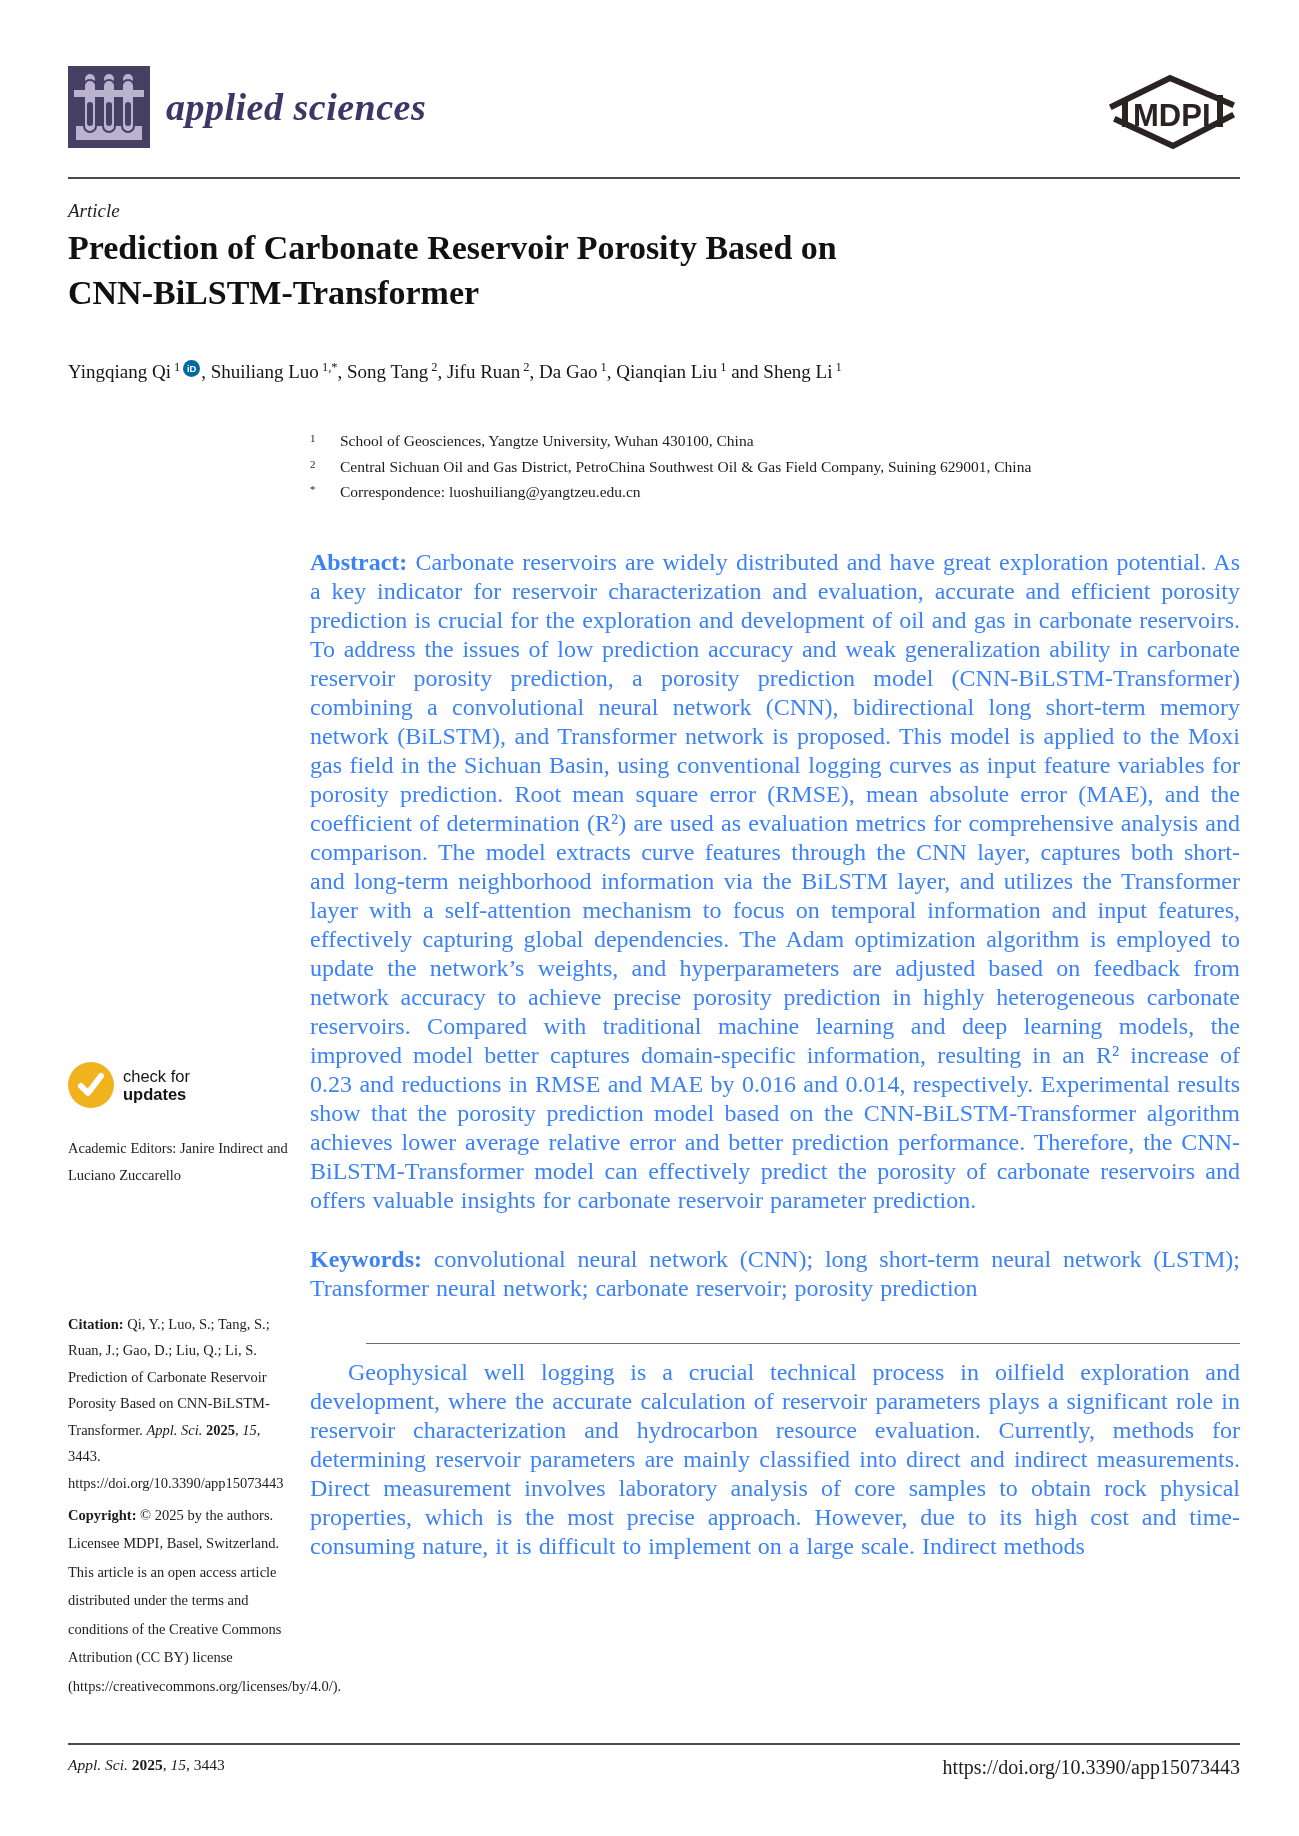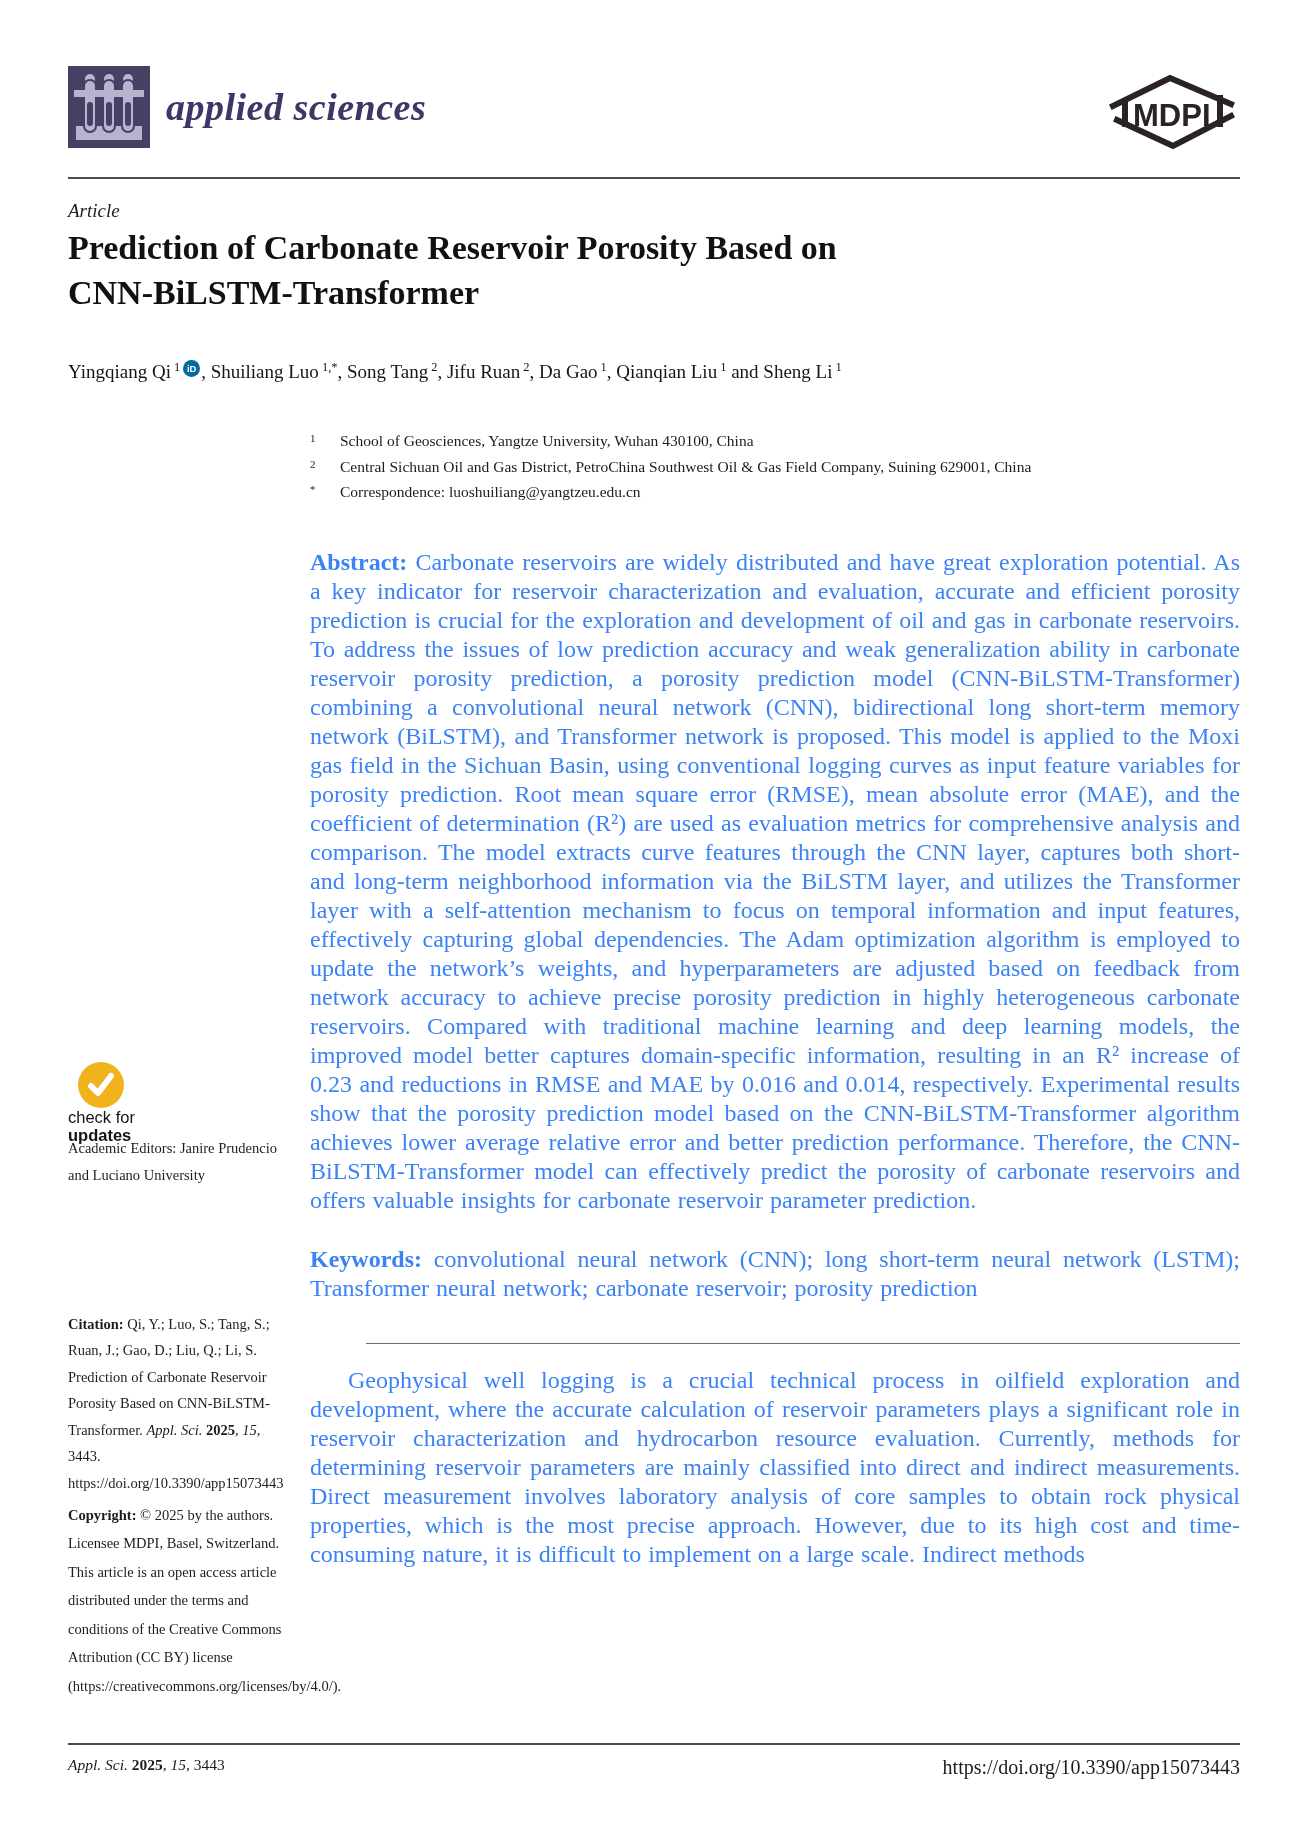--- a/index.html
+++ b/index.html
@@ -33,25 +33,25 @@
   .aff-row { display:flex; line-height:25.5px; }
   .aff-marker { width:30px; flex:none; font-size:11px; position:relative; top:-2px; }
   .aff-text a, .aff-text { color:inherit; text-decoration:none; }
 
   
   .main-col { position:absolute; left:310px; top:548px; width:930px; }
   .abstract, .keywords, .body-para { margin:0; font-size:24px; line-height:29px; text-align:justify; word-spacing:1px; color:#3b82f6; }
   .keywords { margin-top:30px; }
   .kw-divider { margin:40px 0 0 56px; width:874px; height:1px; background:#6e6e6e; }
   .section-heading { margin:46px 0 0 0; font-size:19.5px; font-weight:bold; color:#111; }
-  .body-para { margin-top:22px; text-indent:38px; }
+  .body-para { margin-top:14px; text-indent:38px; }
   .bold-label { font-weight:bold; }
 
   
-  .check-badge { position:absolute; left:68px; top:1062px; display:flex; align-items:center; cursor:pointer;flex-direction:column; }
+  .check-badge { position:absolute; left:68px; top:1062px; display:flex; align-items:center; gap:9px; cursor:pointer; }
   .badge-circle { width:46px; height:46px; border-radius:50%; background:#f0b31d; display:flex; align-items:center; justify-content:center; flex:none; }
   .badge-text { font-family:"Liberation Sans",sans-serif; font-size:16.5px; line-height:18px; color:#141414; }
   .badge-line2 { font-weight:bold; }
 
   .side { position:absolute; left:68px; width:226px; font-size:14.5px; line-height:27px; color:#1d1d1d; }
   .side-editors { top:1120px; }
   .side-dates { top:1183px; }
   .side-dates p { margin:0; line-height:28px; }
   .side-citation { top:1296px; line-height:26.5px; }
   .side-copyright { top:1486px; line-height:28.5px; }
@@ -143,21 +143,21 @@
       <svg width="46" height="46" viewBox="0 0 46 46">
         <polyline points="13,24 20,31 33,14" fill="none" stroke="#ffffff" stroke-width="6" stroke-linecap="round" stroke-linejoin="round"></polyline>
       </svg>
     </span>
     <span class="badge-text">
       <span>check for</span><br>
       <span class="badge-line2">updates</span>
     </span>
   </div>
 
-  <p class="side side-editors">Academic Editors: Janire Prudencio and Luciano University</p>
+  <p class="side side-editors">Academic Editors: Janire Indirect and Luciano Zuccarello</p>
 
 
   <p class="side side-citation"><span class="lbl">Citation: </span><span>Qi, Y.; Luo, S.; Tang, S.; Ruan, J.; Gao, D.; Liu, Q.; Li, S. Prediction of Carbonate Reservoir Porosity Based on CNN-BiLSTM-Transformer. </span><i>Appl. Sci. </i><span class="lbl">2025</span><span>, </span><i>15</i><span>, 3443. https://doi.org/10.3390/app15073443</span></p>
 
   <p class="side side-copyright"><span class="lbl">Copyright: </span><span>© 2025 by the authors. Licensee MDPI, Basel, Switzerland. This article is an open access article distributed under the terms and conditions of the Creative Commons Attribution (CC BY) license (https://creativecommons.org/licenses/by/4.0/).</span></p>
 
   <div class="footer-rule"></div>
   <div class="footer-left"><i>Appl. Sci. </i><span class="bold-label">2025</span><span>, </span><i>15</i><span>, 3443</span></div>
   <div class="footer-right">https://doi.org/10.3390/app15073443</div>
 

